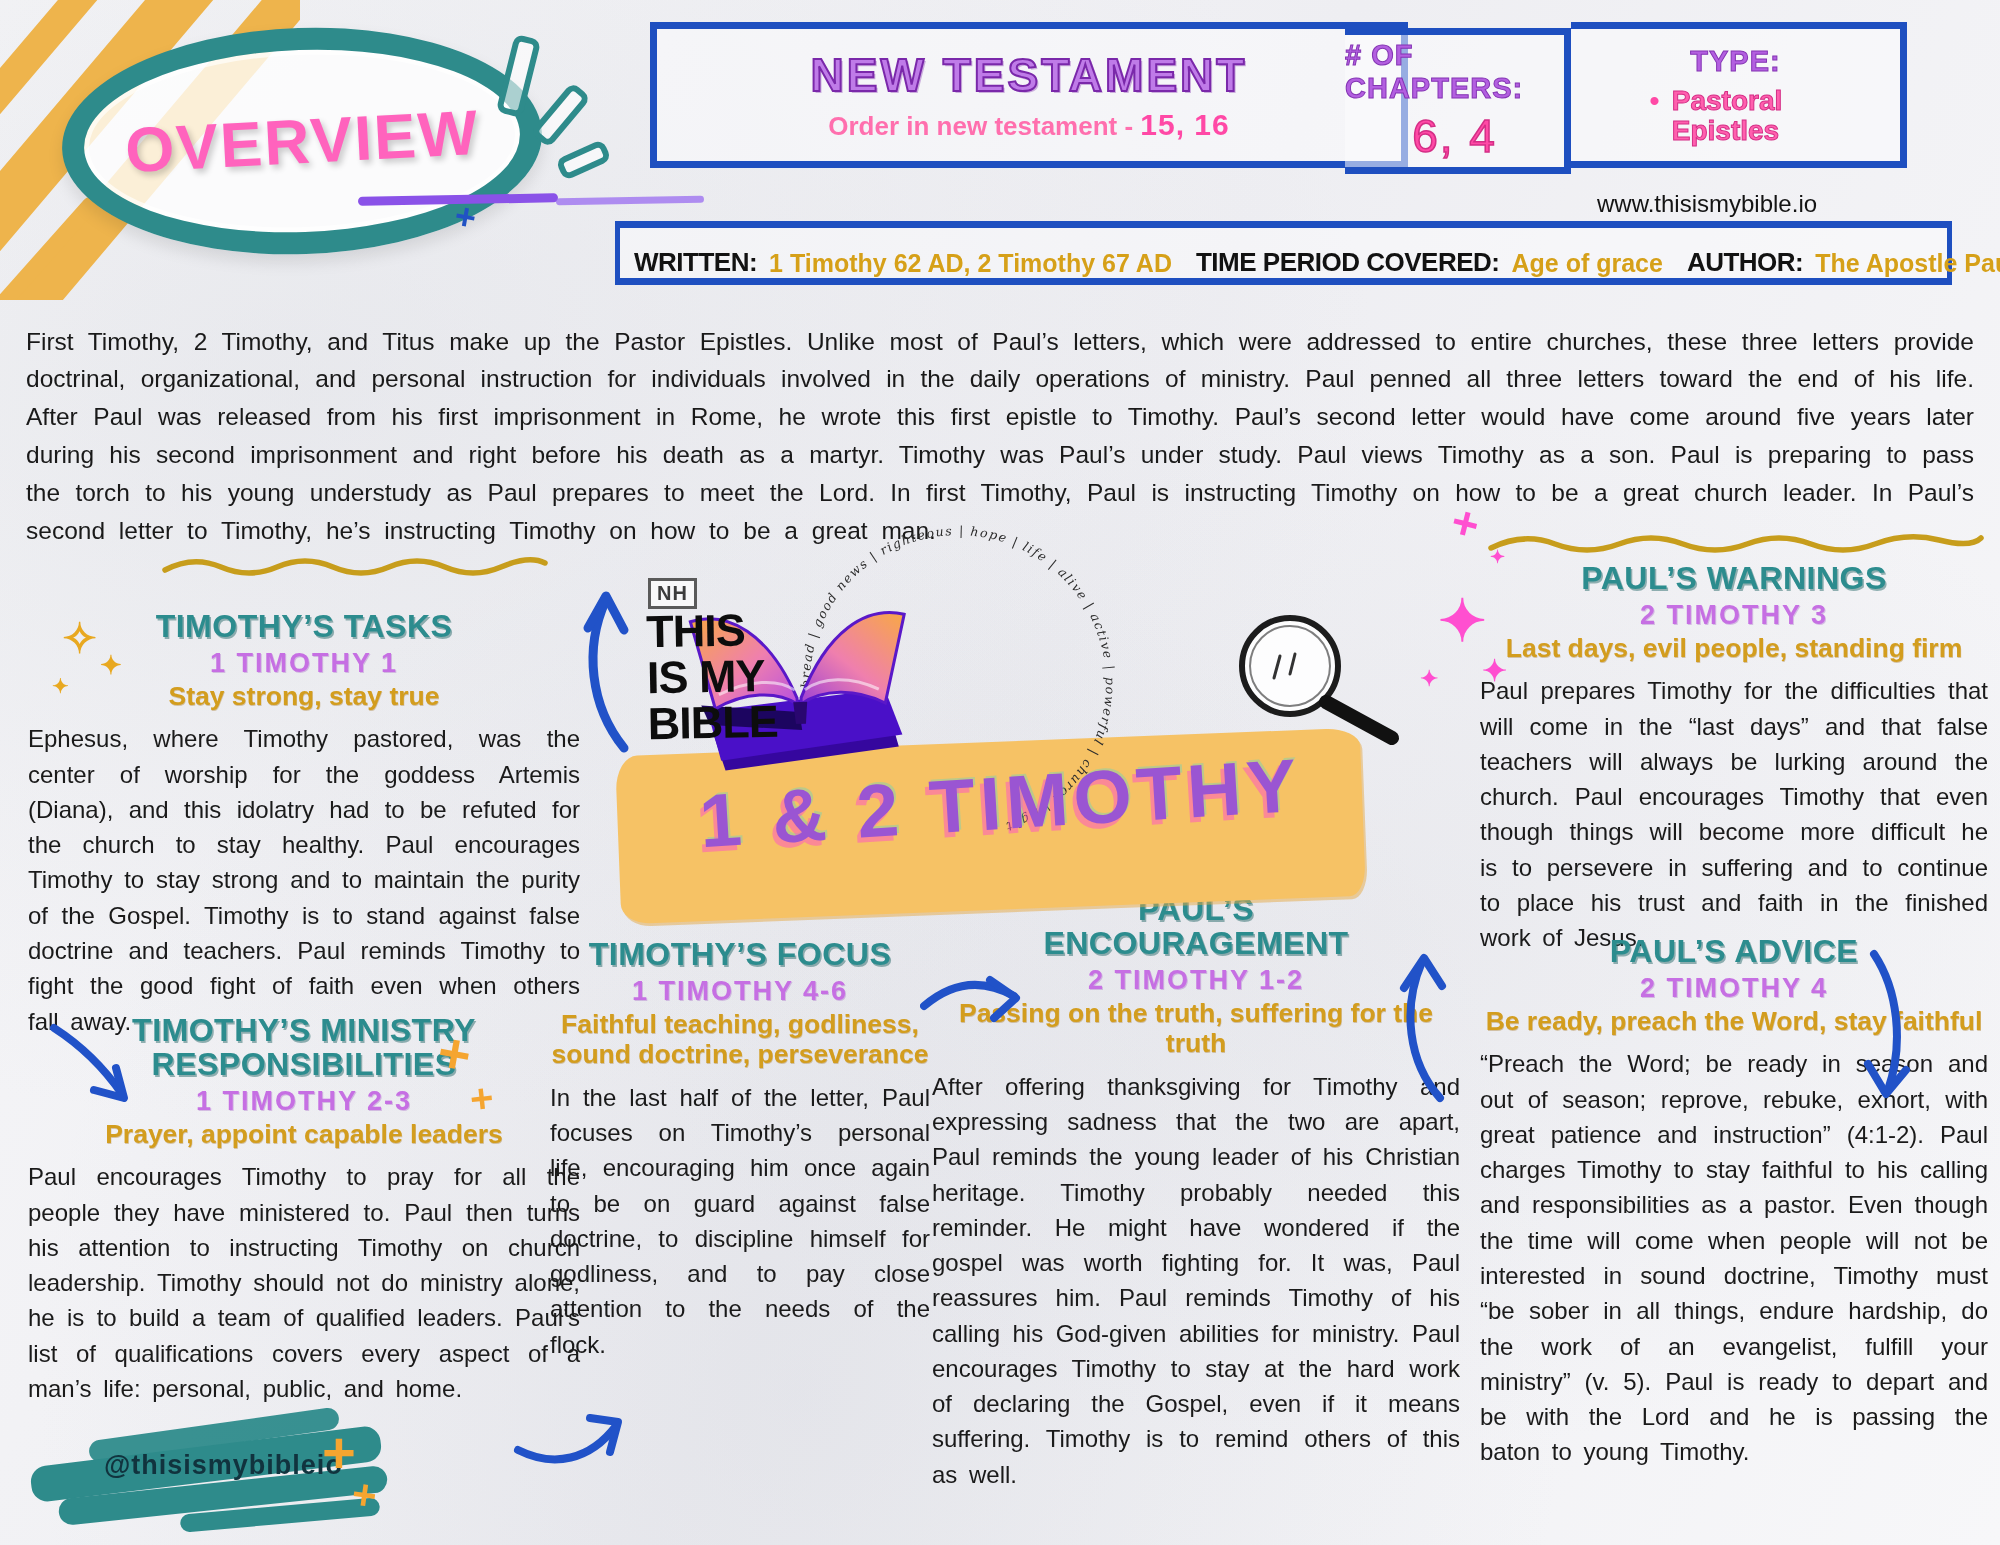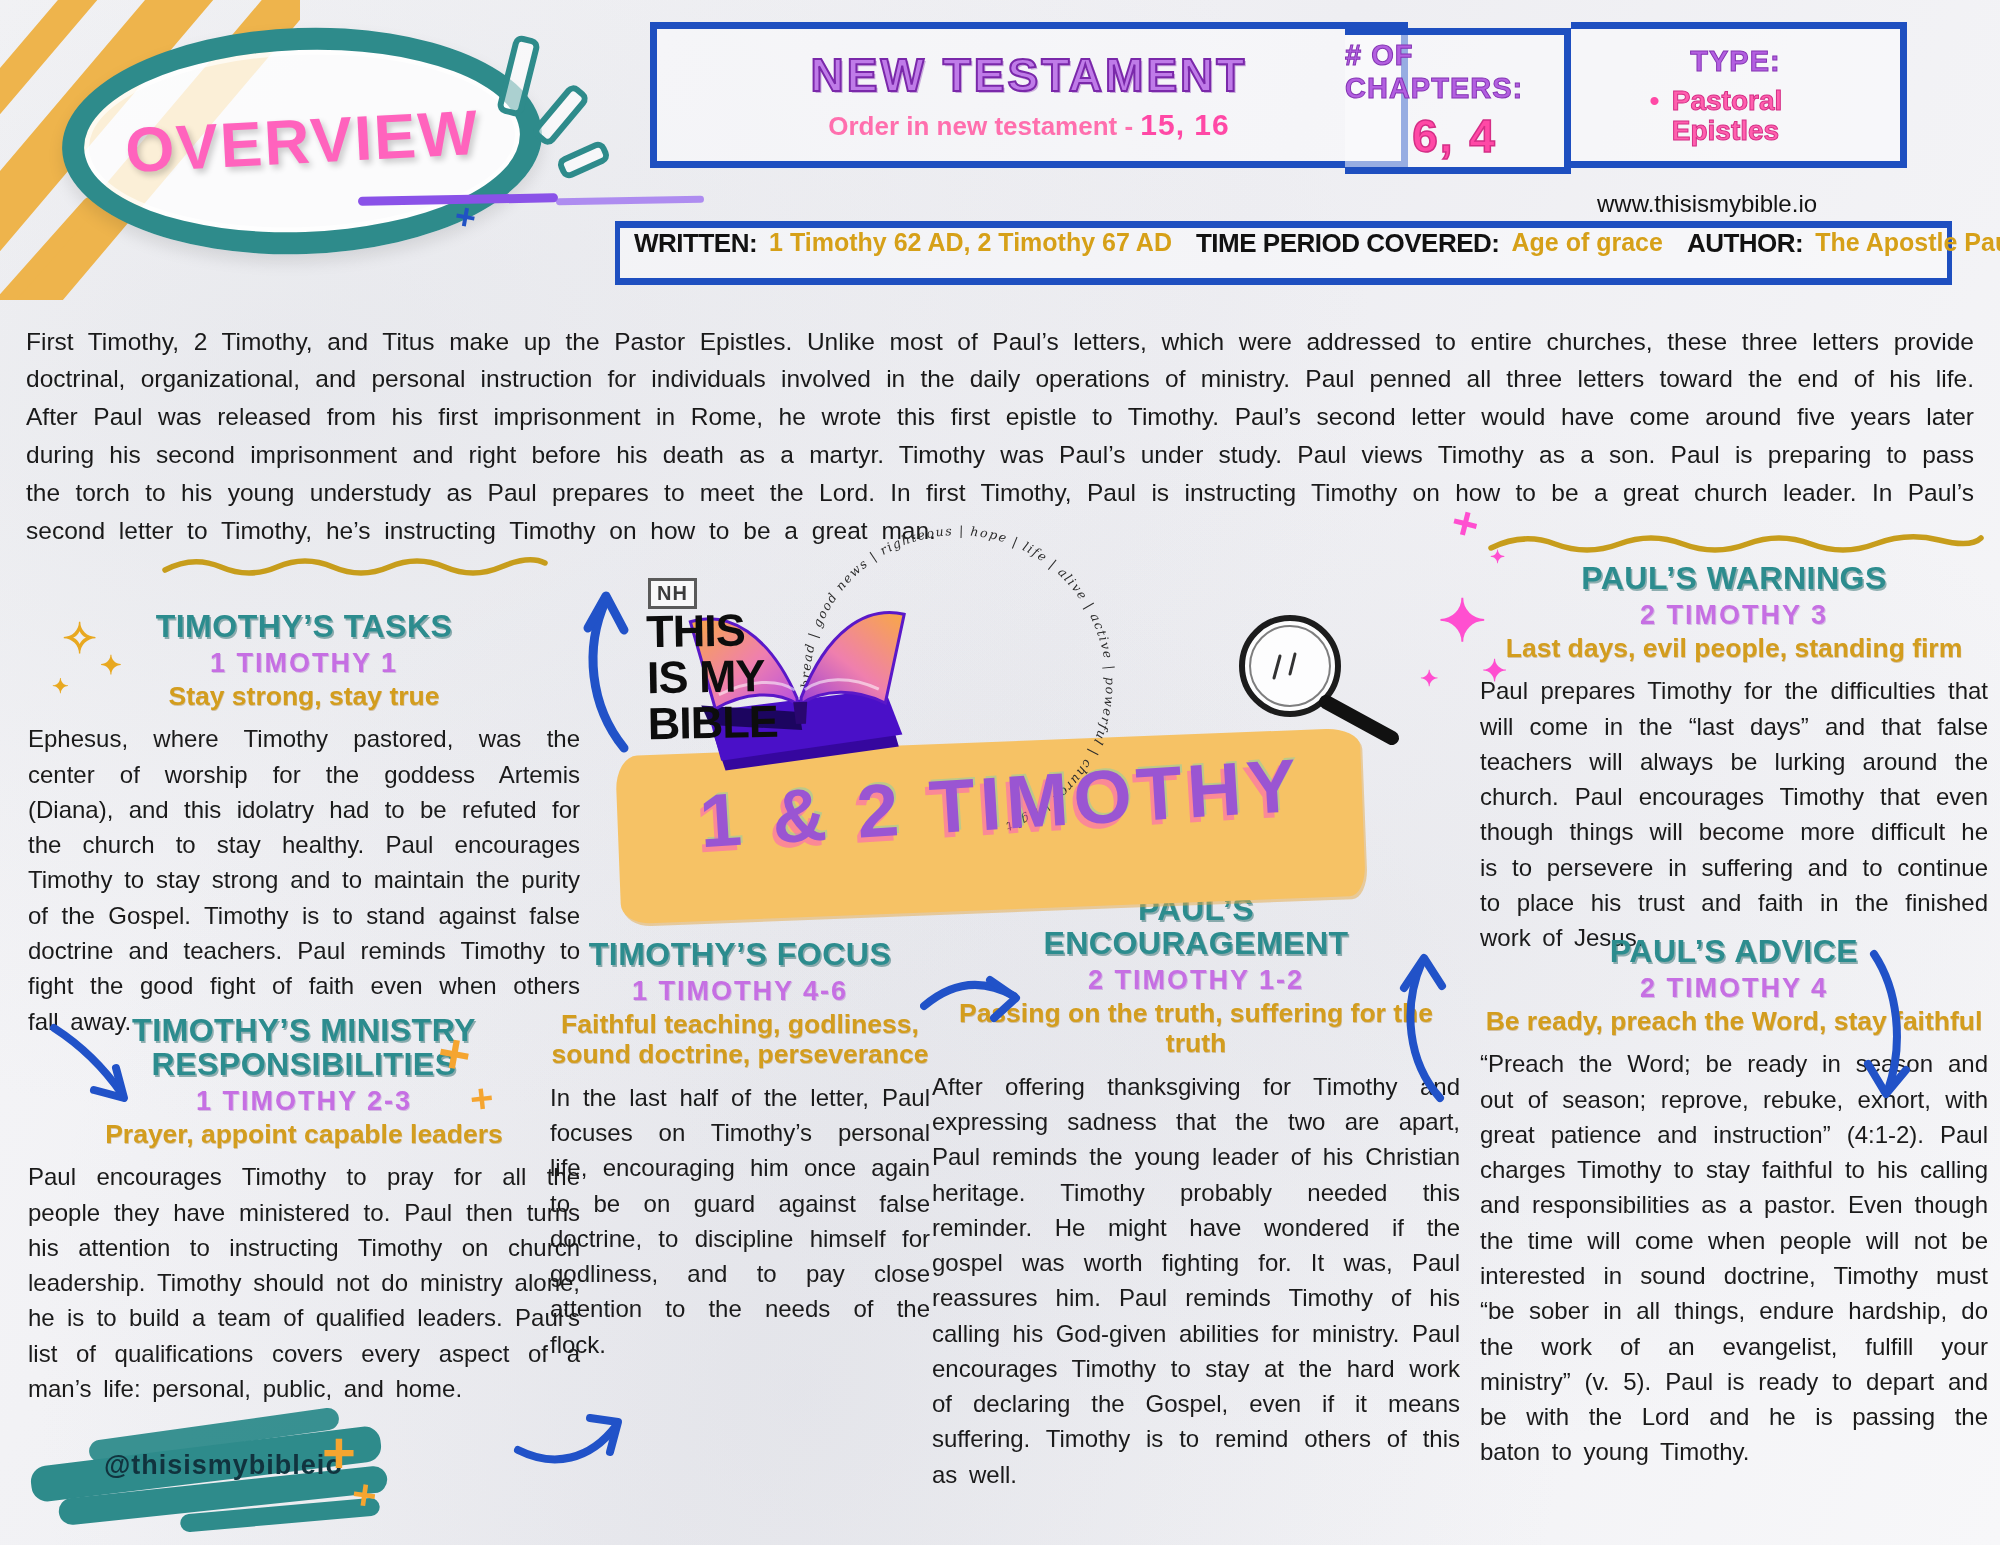--- a/index.html
+++ b/index.html
@@ -42,32 +42,32 @@
   .hbox1{left:650px;top:22px;width:758px;height:146px;}
   .hbox2{left:1345px;top:28px;width:226px;height:146px;border-left:none;}
   .hbox3{left:1571px;top:22px;width:336px;height:146px;border-left:none;}
   .nt-title{
     font-size:46px;font-weight:900;color:#bf7be8;letter-spacing:3px;
     -webkit-text-stroke:2px #7a28aa;text-shadow:2px 2px 0 rgba(122,40,170,.35);
   }
   .nt-sub{margin-top:6px;font-size:26px;color:#ff6fae;font-weight:700;}
   .nt-sub .val{font-size:30px;font-weight:900;color:#ff49a6;letter-spacing:1px;}
   .h-purple{font-size:29px;font-weight:900;color:#b35fe0;letter-spacing:1px;-webkit-text-stroke:1px #8434b4;}
-  .chapters-val{margin-top:4px;font-size:46px;font-weight:700;color:#ff49a6;letter-spacing:2px;-webkit-text-stroke:1.5px #d42e86;}
+  .chapters-val{margin-top:4px;font-size:46px;font-weight:400;color:#ff49a6;letter-spacing:2px;-webkit-text-stroke:1.5px #d42e86;}
   .type-bullet{margin-top:8px;display:flex;align-items:flex-start;gap:12px;}
   .type-dot{color:#ff49a6;font-size:30px;line-height:30px;}
   .type-val{width:150px;font-size:28px;line-height:1.05;font-weight:900;color:#ff5fae;-webkit-text-stroke:1px #d42e86;}
   .website{left:1597px;top:190px;font-size:24px;font-weight:400;color:#141414;}
 
   
   .meta-bar{
     left:615px;top:221px;width:1337px;height:64px;box-sizing:border-box;
     border:5px solid #1e4fc0;border-top-width:7px;border-bottom-width:7px;
     background:rgba(252,252,254,.5);
-    display:flex;align-items:flex-start;gap:12px;padding:0 14px;white-space:nowrap;
+    display:flex;align-items:flex-end;gap:12px;padding:0 14px;white-space:nowrap;
   }
   .meta-label{font-size:26px;font-weight:900;color:#121212;letter-spacing:-0.5px;}
   .meta-value{font-size:25px;font-weight:800;color:#d6a018;}
   .meta-gap{width:26px;}
 
   
   .intro{
     left:26px;top:298px;width:1948px;
     font-size:24.5px;line-height:1.55;text-align:justify;word-spacing:7px;color:#191919;
   }

